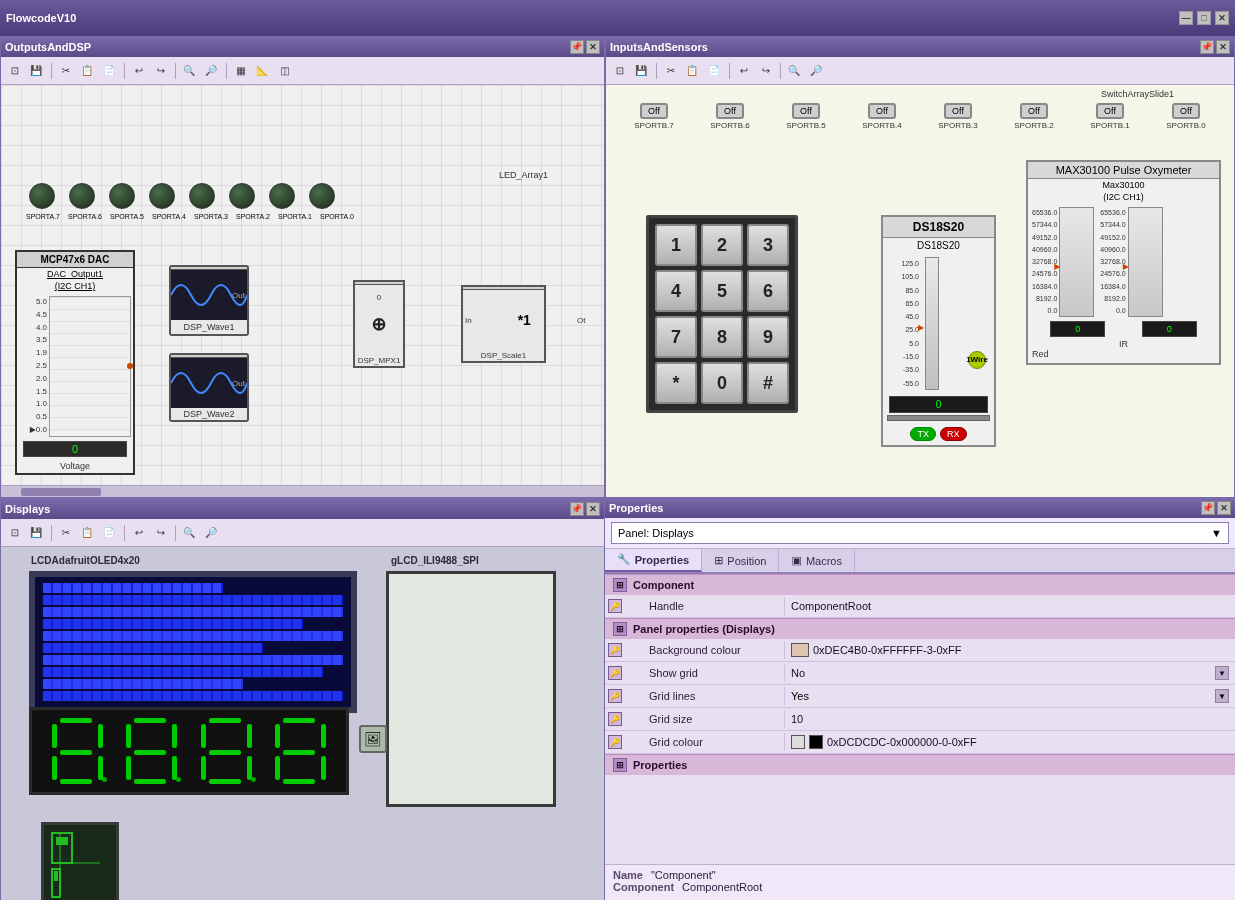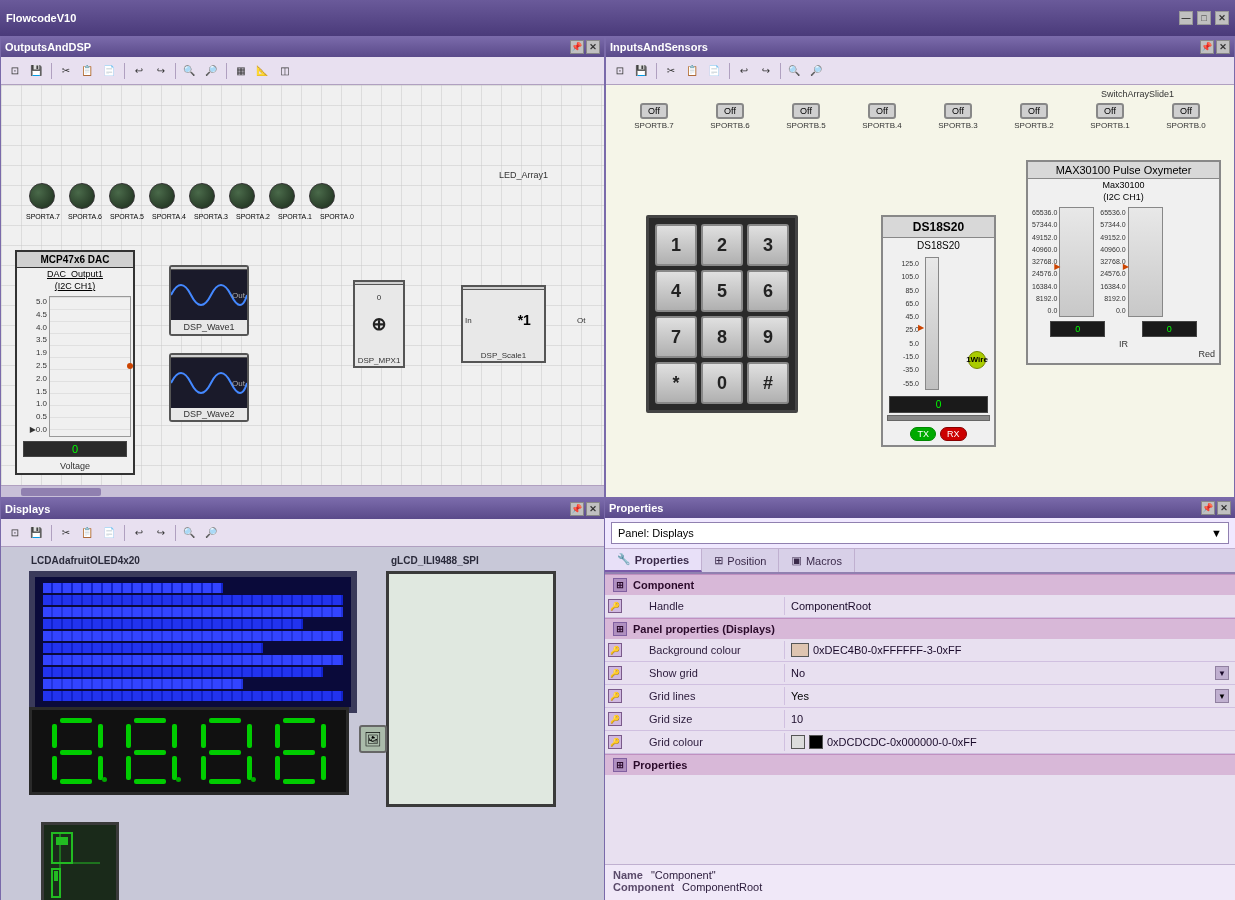--- a/index.html
+++ b/index.html
@@ -620,21 +620,21 @@
               <div style="position:absolute; left:-6px; top:50%; font-size:8px; color:#cc4400;">▶</div>
             </div>
           </div>
         </div>
         <div style="display:flex; justify-content:space-around; padding:0 4px 2px;">
           <div style="background:#1a1a1a; color:#00ff00; text-align:center; padding:2px; width:55px; font-size:9px; border:1px solid #444;">0</div>
           <div style="background:#1a1a1a; color:#00ff00; text-align:center; padding:2px; width:55px; font-size:9px; border:1px solid #444;">0</div>
         </div>
         <div style="display:flex; justify-content:space-around; padding:0 4px 4px;flex-direction:column;">
           <div style="font-size:9px; text-align:center; color:#333;">IR</div>
-          <div style="font-size:9px; text-align:right; color:#333;">Red</div>
+          <div style="font-size:9px; text-align:left; color:#333;">Red</div>
         </div>
       </div>
 
     </div>
   </div>
 
   <div class="panel">
     <div class="panel-titlebar">
       <div class="panel-titlebar-left">
         <span>Displays</span>

